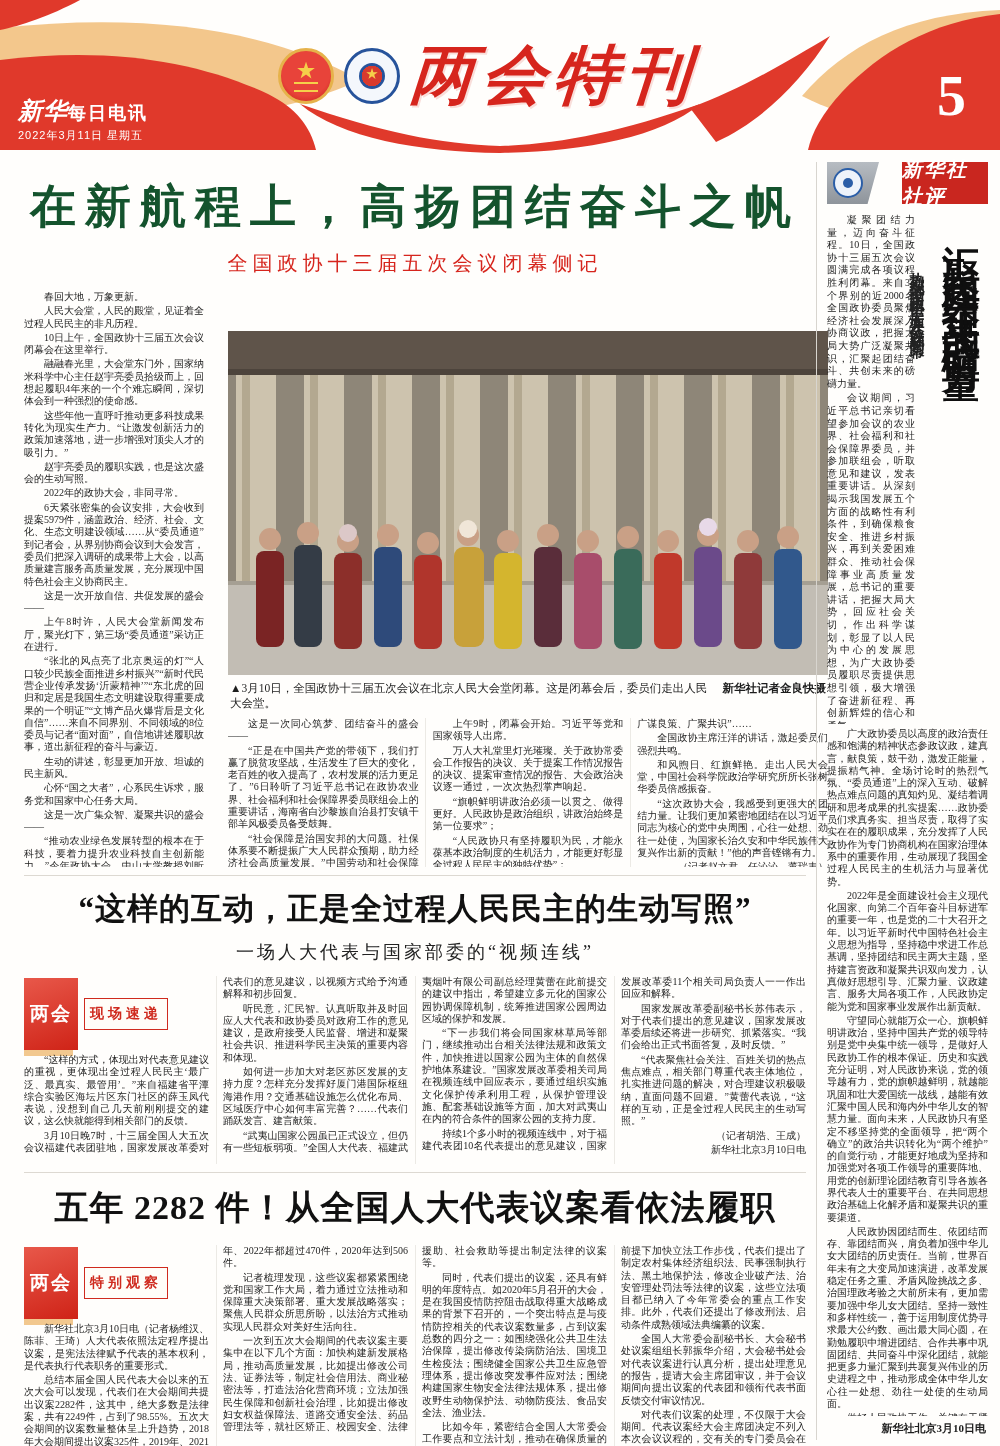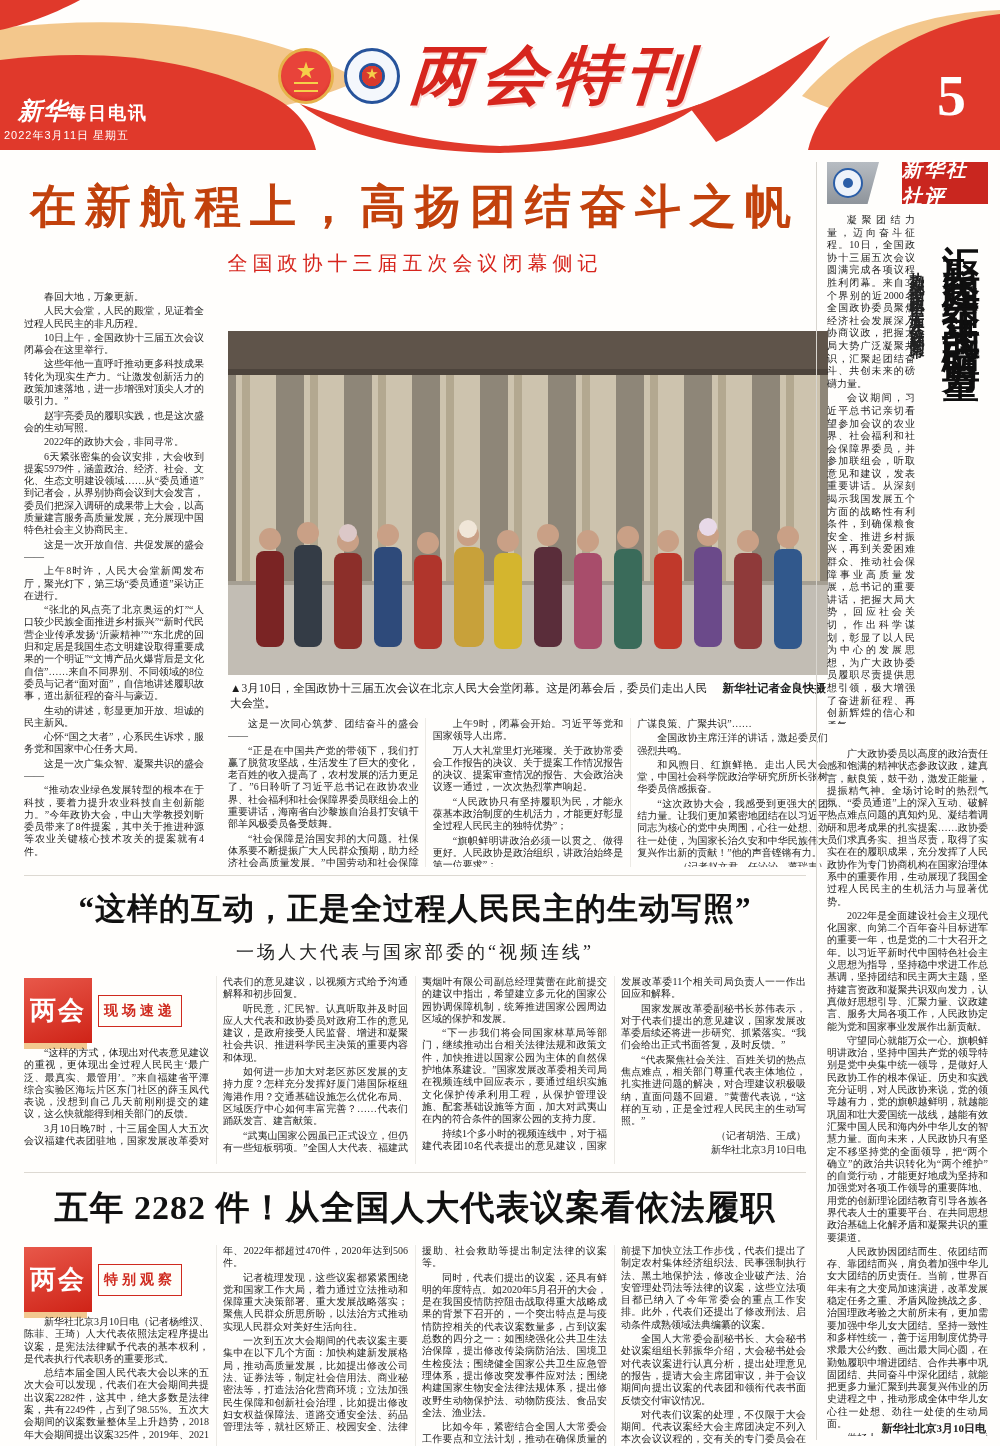--- a/index.html
+++ b/index.html
@@ -14,70 +14,70 @@
   .emblem-cn { background:radial-gradient(circle at 50% 42%, #e8433a 0 62%, #c21d12 100%); border:3px solid #e6b24a; }
   .emblem-cn .star { position:absolute; left:0; right:0; top:6px; text-align:center; color:#f5d04a; font-size:20px; }
   .emblem-cn .gate { position:absolute; left:13px; right:13px; bottom:9px; height:10px; border-top:2px solid #f5d04a; border-bottom:2px solid #f5d04a; }
   .emblem-zx { background:#f4f7fc; border:3px solid #27539b; }
   .emblem-zx .core { position:absolute; left:12px; top:12px; width:26px; height:26px; border-radius:50%; background:radial-gradient(circle,#d83a2e 0 55%,#27539b 56% 100%); }
   .emblem-zx .star { position:absolute; left:0; right:0; top:13px; text-align:center; color:#f5d04a; font-size:13px; line-height:20px; }
   .mast-title { font-size:64px; font-weight:900; color:#d6251d; letter-spacing:8px; font-style:italic; transform:skewX(-4deg); text-shadow:2px 2px 0 rgba(214,37,29,.15); white-space:nowrap; }
   .mast-logo { position:absolute; left:18px; top:98px; color:#fff; line-height:1.1; }
   .mast-logo .script { font-style:italic; font-weight:900; font-size:24px; letter-spacing:1px; }
   .mast-logo .rest { font-weight:900; font-size:18px; letter-spacing:2px; }
-  .mast-date { position:absolute; left:4px; top:128px; color:#fff; font-size:11px; font-family:"Liberation Sans",sans-serif; letter-spacing:1px; }
+  .mast-date { position:absolute; left:18px; top:128px; color:#fff; font-size:11px; font-family:"Liberation Sans",sans-serif; letter-spacing:1px; }
   .page-num { position:absolute; right:34px; top:62px; color:#fff; font-size:58px; font-weight:900; }
 
   
   .content { position:absolute; left:24px; right:12px; top:162px; bottom:6px; display:flex; }
   .main-col { width:782px; flex:0 0 auto; }
   .editorial { flex:1; margin-left:10px; border-left:1px solid #d8d5cf; padding-left:10px; position:relative; }
 
   p { font-size:10px; line-height:12.3px; text-align:justify; text-indent:2em; margin-bottom:2px; }
   p.b { font-weight:normal; }
   p.r { text-align:right; text-indent:0; }
 
   
   .a1-head { text-align:center; }
-  .a1-title { font-size:46px; font-weight:900; color:#c2410c; letter-spacing:9px; margin:14px 0 12px; white-space:nowrap; }
+  .a1-title { font-size:46px; font-weight:900; color:#14532d; letter-spacing:9px; margin:14px 0 12px; white-space:nowrap; }
   .a1-sub { font-size:20px; color:#d6251d; letter-spacing:5px; margin-bottom:14px; }
   .a1-body { display:flex; gap:24px; height:576px; }
   .a1-col1 { width:180px; flex:0 0 auto; overflow:hidden; }
   .a1-right { flex:1; display:flex; flex-direction:column;margin-top:40px; }
   .photo-wrap { height:344px; background:#8e8678; overflow:hidden; }
   .caption { display:flex; gap:8px; font-size:11.5px; padding:6px 2px 7px; align-items:baseline; }
   .caption .cap { flex:1; }
   .caption .credit { font-weight:bold; white-space:nowrap; }
   .a1-cols { flex:1; column-count:3; column-gap:14px; column-rule:1px solid #eceae5; overflow:hidden; }
 
   
   .section { border-top:1px solid #ddd9d2; margin-top:8px; padding-top:12px; }
   .a2-title { text-align:center; font-size:31px; font-weight:900; letter-spacing:1px; color:#111; }
   .a2-sub { text-align:center; font-size:18px; letter-spacing:3px; margin:10px 0 12px; color:#222; }
   .a2-cols { column-count:4; column-gap:14px; column-rule:1px solid #eceae5; height:188px; overflow:hidden; }
   .a3-title { text-align:center; font-size:34px; font-weight:900; letter-spacing:1px; color:#111; }
   .a3-cols { column-count:4; column-gap:14px; column-rule:1px solid #eceae5; height:212px; overflow:hidden; margin-top:14px; }
 
   .badge { float:left; width:158px; margin:2px 8px 4px 0; display:flex; align-items:center; }
-  .badge .lh { background:linear-gradient(160deg,#e8584a,#cf2317); color:#fff; font-weight:900; font-size:26px; padding:15px 6px; letter-spacing:2px; box-shadow:-5px 6px 0 #f2c88f; white-space:nowrap; }
+  .badge .lh { background:linear-gradient(160deg,#e8584a,#cf2317); color:#fff; font-weight:900; font-size:19px; padding:23px 6px; letter-spacing:2px; box-shadow:-5px 6px 0 #f2c88f; white-space:nowrap; }
   .badge .rh { border:1px solid #cf2a1e; color:#cf2a1e; font-weight:900; font-size:14px; letter-spacing:4px; padding:6px 5px; margin-left:6px; background:#fffdf8; white-space:nowrap; }
 
   
   .ed-badge { display:flex; height:42px; align-items:stretch;gap:33px; }
   .ed-ribbon { width:52px; background:linear-gradient(180deg,#b7bcc2,#8e949b); clip-path:polygon(0 0,100% 0,78% 100%,0 100%); display:flex; align-items:center; padding-left:6px; }
   .ed-emblem { width:30px; height:30px; border-radius:50%; background:#eef3fa; border:2px solid #2b5ea7; position:relative; }
   .ed-emblem .dot { position:absolute; left:8px; top:8px; width:10px; height:10px; border-radius:50%; background:#2b5ea7; }
   .ed-redbox { flex:1; background:#c9261f; color:#fff; display:flex; align-items:center; justify-content:center; font-size:20px; font-weight:900; font-style:italic; letter-spacing:2px; margin-left:-10px; }
   .ed-top { display:flex; height:510px; margin-top:10px; }
   .ed-firstcol { width:88px; flex:0 0 auto; overflow:hidden; }
   .ed-firstcol p { font-size:10px; line-height:12.6px; }
   .ed-titles { flex:1; position:relative; }
   .ed-vtitle { writing-mode:vertical-rl; position:absolute; right:2px; top:2px; height:100%; font-size:38px; font-weight:900; letter-spacing:11px; color:#0f0f0f; }
   .ed-vsub { writing-mode:vertical-rl; position:absolute; right:62px; top:46px; font-size:15px; font-weight:600; letter-spacing:4px; color:#222; }
-  .ed-rest { margin-top:24px; height:688px; overflow:hidden; }
+  .ed-rest { margin-top:4px; height:688px; overflow:hidden; }
   .ed-dateline { position:absolute; right:2px; bottom:4px; font-weight:bold; font-size:11px; background:#fffefc; padding-left:6px; }
 </style>
 </head>
 <body>
 
 <div class="page">
 
   <div class="masthead">
     <svg viewBox="0 0 1000 158" aria-hidden="true">
       <path d="M0,28 C150,12 270,30 360,80 C270,122 130,134 0,112 Z" fill="#f3c78c"></path>
@@ -112,20 +112,21 @@
 
       <div class="a1-head">
         <div class="a1-title">在新航程上，高扬团结奋斗之帆</div>
         <div class="a1-sub">全国政协十三届五次会议闭幕侧记</div>
       </div>
       <div class="a1-body">
         <div class="a1-col1">
             <p>春回大地，万象更新。</p>
             <p>人民大会堂，人民的殿堂，见证着全过程人民民主的非凡历程。</p>
             <p>10日上午，全国政协十三届五次会议闭幕会在这里举行。</p>
+            <p>融融春光里，大会堂东门外，国家纳米科学中心主任赵宇亮委员拾级而上，回想起履职4年来的一个个难忘瞬间，深切体会到一种强烈的使命感。</p>
             <p>这些年他一直呼吁推动更多科技成果转化为现实生产力。“让激发创新活力的政策加速落地，进一步增强对顶尖人才的吸引力。”</p>
             <p>赵宇亮委员的履职实践，也是这次盛会的生动写照。</p>
             <p>2022年的政协大会，非同寻常。</p>
             <p>6天紧张密集的会议安排，大会收到提案5979件，涵盖政治、经济、社会、文化、生态文明建设领域……从“委员通道”到记者会，从界别协商会议到大会发言，委员们把深入调研的成果带上大会，以高质量建言服务高质量发展，充分展现中国特色社会主义协商民主。</p>
             <p>这是一次开放自信、共促发展的盛会——</p>
             <p>上午8时许，人民大会堂新闻发布厅，聚光灯下，第三场“委员通道”采访正在进行。</p>
             <p>“张北的风点亮了北京奥运的灯”“人口较少民族全面推进乡村振兴”“新时代民营企业传承发扬‘沂蒙精神’”“东北虎的回归和定居是我国生态文明建设取得重要成果的一个明证”“文博产品火爆背后是文化自信”……来自不同界别、不同领域的8位委员与记者“面对面”，自信地讲述履职故事，道出新征程的奋斗与豪迈。</p>
             <p>生动的讲述，彰显更加开放、坦诚的民主新风。</p>
             <p>心怀“国之大者”，心系民生诉求，服务党和国家中心任务大局。</p>
             <p>这是一次广集众智、凝聚共识的盛会——</p>
@@ -227,22 +228,22 @@
           <div class="caption">
             <span class="cap">▲3月10日，全国政协十三届五次会议在北京人民大会堂闭幕。这是闭幕会后，委员们走出人民大会堂。</span>
             <span class="credit">新华社记者金良快摄</span>
           </div>
           <div class="a1-cols">
               <p>这是一次同心筑梦、团结奋斗的盛会——</p>
               <p>“正是在中国共产党的带领下，我们打赢了脱贫攻坚战，生活发生了巨大的变化，老百姓的收入提高了，农村发展的活力更足了。”6日聆听了习近平总书记在政协农业界、社会福利和社会保障界委员联组会上的重要讲话，海南省白沙黎族自治县打安镇干部羊风极委员备受鼓舞。</p>
               <p>“社会保障是治国安邦的大问题。社保体系要不断提振广大人民群众预期，助力经济社会高质量发展。”中国劳动和社会保障科学研究院院长莫荣委员感慨，在协商议政中，国家战略和民生实事更加有机联结在一起，绘就新征程的美好画卷。</p>
               <p>上午9时，闭幕会开始。习近平等党和国家领导人出席。</p>
               <p>万人大礼堂里灯光璀璨。关于政协常委会工作报告的决议、关于提案工作情况报告的决议、提案审查情况的报告、大会政治决议逐一通过，一次次热烈掌声响起。</p>
+              <p>“旗帜鲜明讲政治必须一以贯之、做得更好。人民政协是政治组织，讲政治始终是第一位要求”；</p>
               <p>“人民政协只有坚持履职为民，才能永葆基本政治制度的生机活力，才能更好彰显全过程人民民主的独特优势”；</p>
-              <p>“旗帜鲜明讲政治必须一以贯之、做得更好。人民政协是政治组织，讲政治始终是第一位要求”；</p>
               <p>“越是形势复杂、任务艰巨、思想多样，越需要通过提高协商水平来广集众智、广谋良策、广聚共识”……</p>
               <p>全国政协主席汪洋的讲话，激起委员们强烈共鸣。</p>
               <p>和风煦日、红旗鲜艳。走出人民大会堂，中国社会科学院政治学研究所所长张树华委员倍感振奋。</p>
               <p>“这次政协大会，我感受到更强大的团结力量。让我们更加紧密地团结在以习近平同志为核心的党中央周围，心往一处想、劲往一处使，为国家长治久安和中华民族伟大复兴作出新的贡献！”他的声音铿锵有力。</p>
               <p class="b r">（记者赵文君、任沁沁、董瑞丰）</p>
               <p class="b r">新华社北京3月10日电</p>
             </div>
         </div>
       </div>
 

